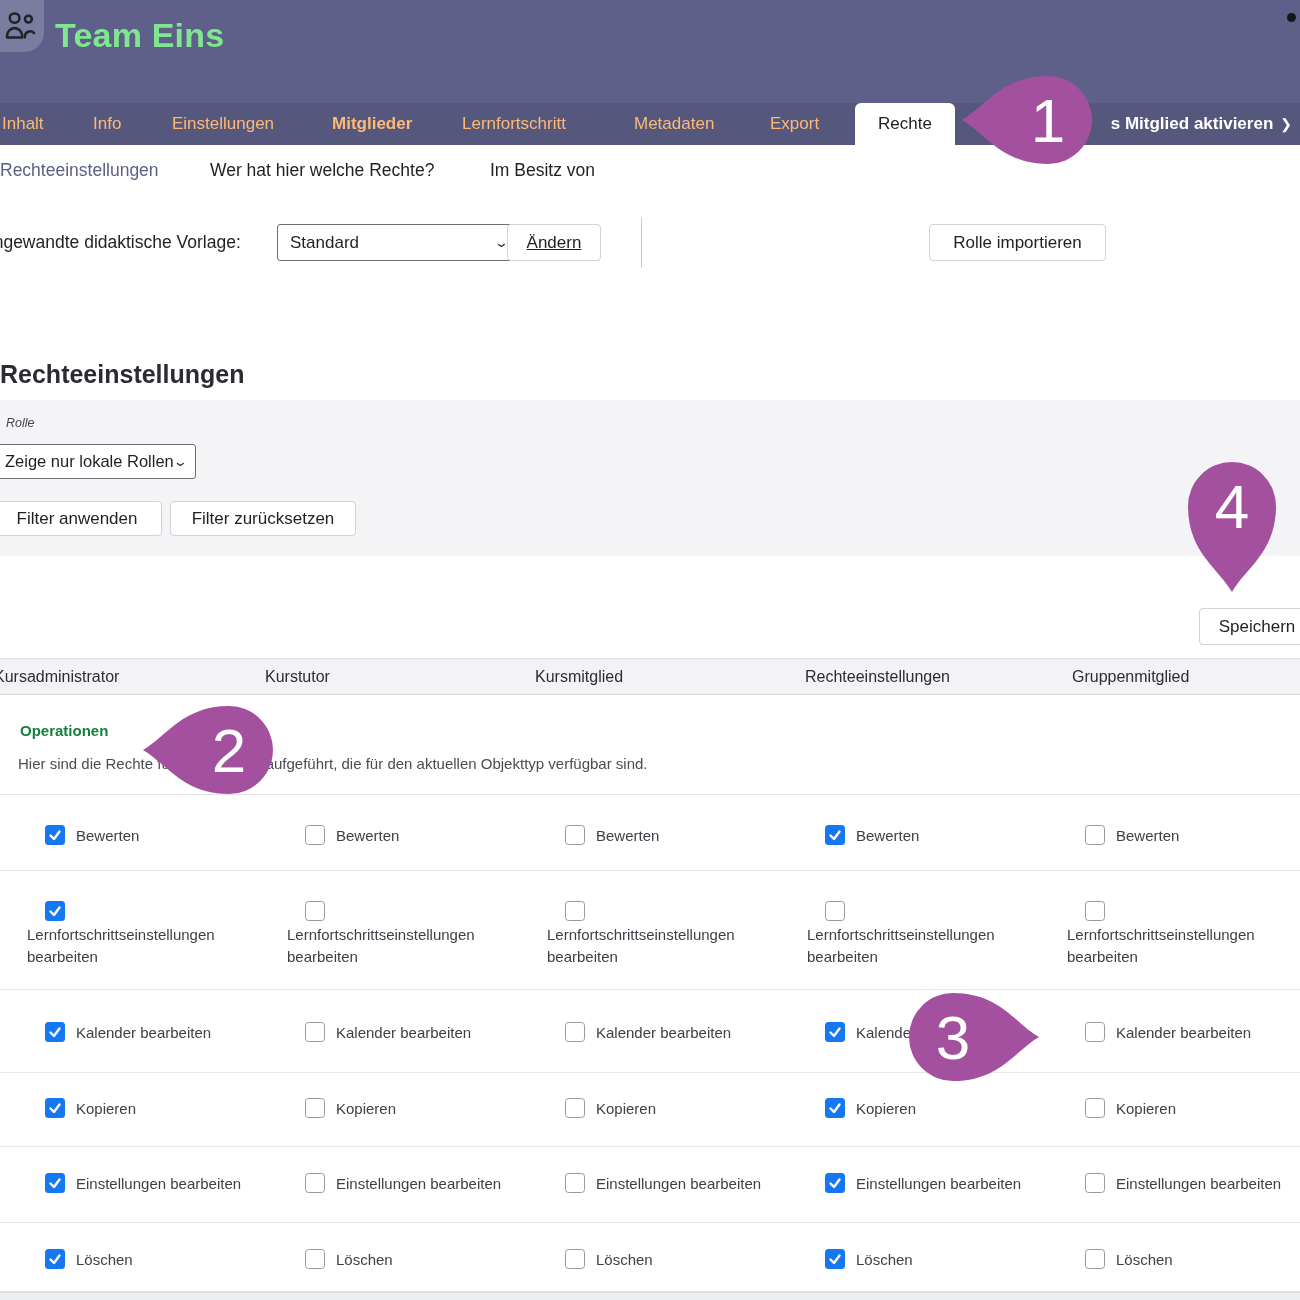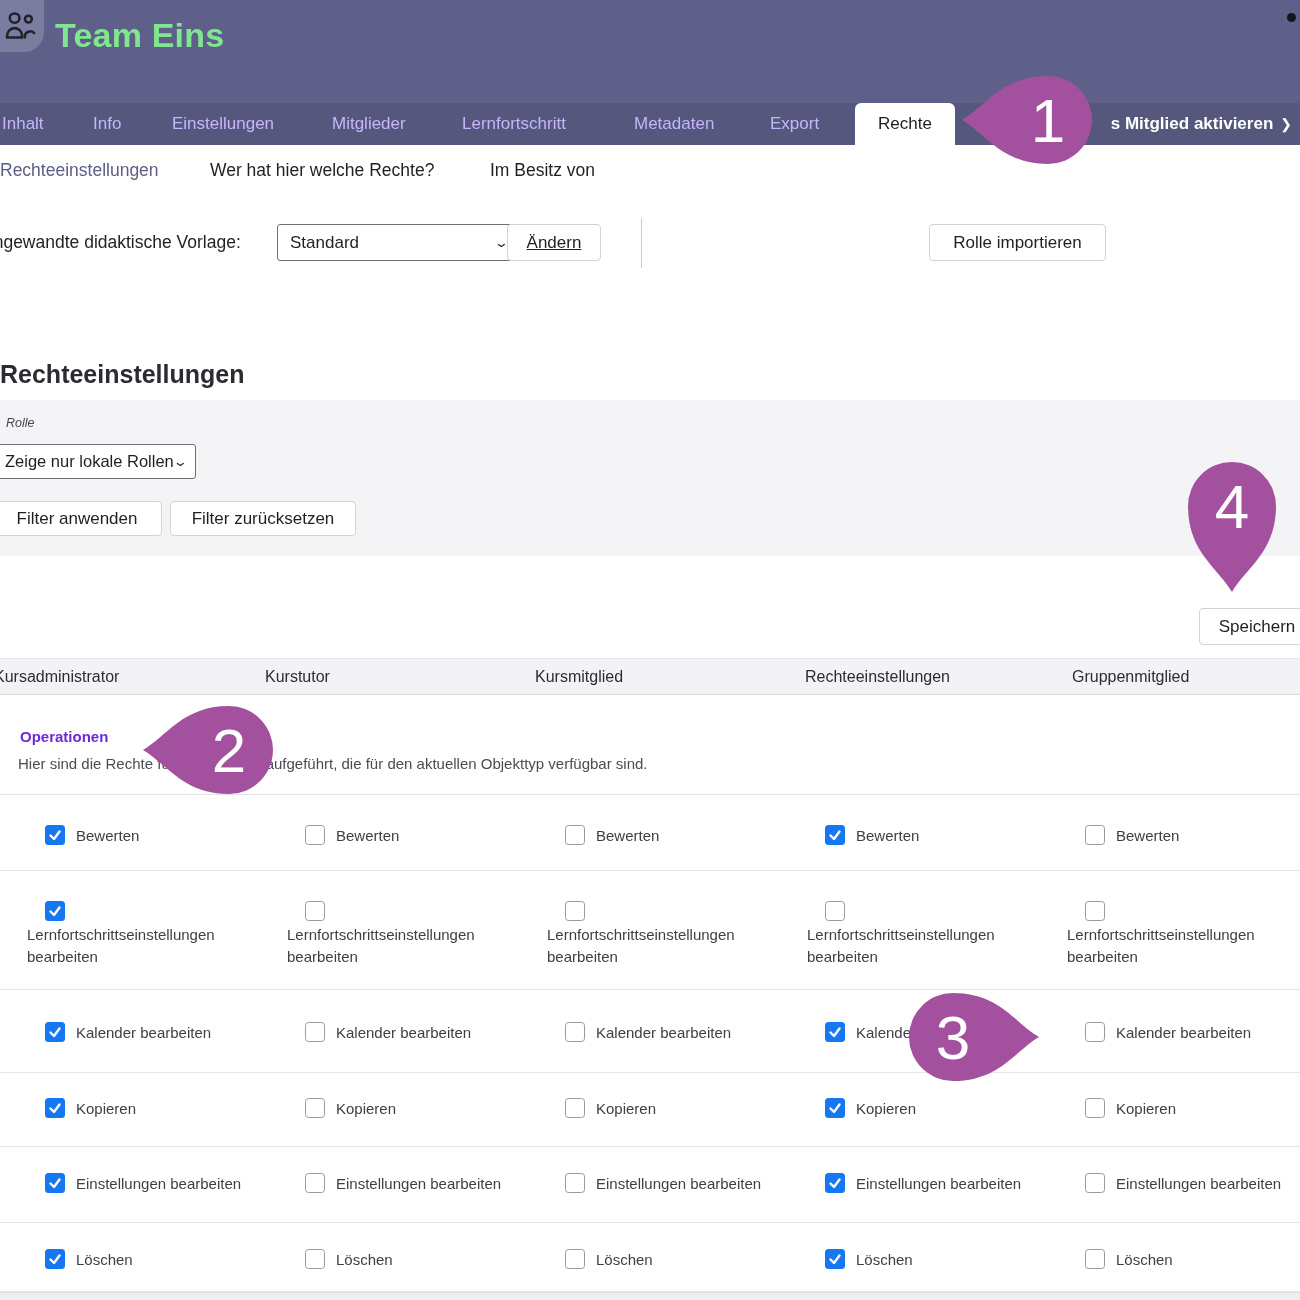--- a/index.html
+++ b/index.html
@@ -9,21 +9,21 @@
     color:#2b2b32;background:#fff;
   }
   
   #header{position:absolute;left:0;top:0;width:1300px;height:103px;background:#5e6089;}
   #icon-tile{position:absolute;left:-26px;top:-28px;width:70px;height:80px;border-radius:20px;background:#7b7da0;}
   #icon-tile svg{position:absolute;right:6px;bottom:8px;}
   #page-title{position:absolute;left:55px;top:16px;font-size:34px;font-weight:700;color:#80e68f;letter-spacing:.2px;}
   #corner-dot{position:absolute;left:1287px;top:13px;width:9px;height:9px;border-radius:50%;background:#15151b;}
   
   #tabbar{position:absolute;left:0;top:103px;width:1300px;height:42px;background:#55577d;}
-  .nav-item{position:absolute;top:0;height:42px;line-height:42px;font-size:17px;color:#c4b5fd;cursor:pointer;white-space:nowrap;}
+  .nav-item{position:absolute;top:0;height:42px;line-height:42px;font-size:17px;color:#fdba74;cursor:pointer;white-space:nowrap;}
   .nav-item.active{background:#fff;color:#1e1e24;border-radius:6px 6px 0 0;text-align:center;}
   #nav-right{position:absolute;right:8px;top:0;height:42px;line-height:42px;font-size:17px;font-weight:700;color:#fff;white-space:nowrap;}
   #nav-right .chev{font-size:14px;font-weight:700;margin-left:7px;}
   
   #subnav{position:absolute;left:0;top:145px;width:1300px;height:55px;background:#fff;}
   .subnav-item{position:absolute;top:15px;font-size:17.5px;color:#1f1f26;cursor:pointer;white-space:nowrap;}
   .subnav-item.active{color:#5c5e86;}
   
   #template-row{position:absolute;left:0;top:214px;width:1300px;height:60px;}
   #template-label{position:absolute;left:-18px;top:18px;font-size:17.5px;color:#1f1f26;white-space:nowrap;}
@@ -50,21 +50,21 @@
   #role-label{position:absolute;left:6px;top:16px;font-size:12.5px;font-style:italic;color:#46464e;}
   #role-select{left:-8px;top:44px;width:204px;height:35px;font-size:16.5px;}
   #btn-filter-apply{left:-8px;top:101px;width:170px;height:35px;}
   #btn-filter-reset{left:170px;top:101px;width:186px;height:35px;}
   
   #btn-save{left:1199px;top:608px;width:116px;height:37px;}
   
   #table-head{position:absolute;left:0;top:658px;width:1300px;height:37px;background:#f3f3f5;border-top:1px solid #e4e4e8;border-bottom:1px solid #d8d8dc;box-sizing:border-box;}
   .col-head{position:absolute;top:0;height:36px;line-height:36px;font-size:16px;color:#2c2c33;white-space:nowrap;}
   #ops-section{position:absolute;left:0;top:695px;width:1300px;height:100px;border-bottom:1px solid #e4e4e8;box-sizing:border-box;}
-  #ops-title{position:absolute;left:20px;top:33px;font-size:15px;font-weight:700;color:#6d28d9;}
+  #ops-title{position:absolute;left:20px;top:27px;font-size:15px;font-weight:700;color:#15803d;}
   #ops-desc{position:absolute;left:18px;top:60px;font-size:15px;color:#4b4b53;white-space:nowrap;}
   .perm-row{position:absolute;left:0;width:1300px;border-bottom:1px solid #e6e6e9;box-sizing:border-box;}
   .perm-cell{position:absolute;display:flex;align-items:center;margin-left:24px;}
   .cb{
     width:20px;height:20px;box-sizing:border-box;border-radius:3.5px;flex:0 0 20px;
     border:1.5px solid #979aa3;background:#fff;cursor:pointer;display:flex;align-items:center;justify-content:center;
   }
   .cb.checked{border:none;background:#1577f2;}
   .perm-label{margin-left:11px;font-size:15px;color:#3e3e46;white-space:nowrap;}
   .wrap-label{position:absolute;font-size:15px;color:#3e3e46;line-height:22px;width:240px;}
@@ -90,21 +90,21 @@
     <div id="corner-dot"></div>
   </div>
 
   <div id="tabbar">
     <div id="nav-right">
       <span>s Mitglied aktivieren</span><span class="chev">❯</span>
     </div>
   <div class="nav-item" style="left: 2px;">Inhalt</div>
       <div class="nav-item" style="left: 93px;">Info</div>
       <div class="nav-item" style="left: 172px;">Einstellungen</div>
-      <div class="nav-item" style="left: 332px;">Mitglieder</div>
+      <div class="nav-item" style="left: 332px; font-weight: bold;">Mitglieder</div>
       <div class="nav-item" style="left: 462px;">Lernfortschritt</div>
       <div class="nav-item" style="left: 634px;">Metadaten</div>
       <div class="nav-item" style="left: 770px;">Export</div>
       <div class="nav-item active" style="left: 855px; width: 100px;">Rechte</div>
     </div>
 
   <div id="subnav">
       <div class="subnav-item active" style="left: 0px;">Rechteeinstellungen</div>
       <div class="subnav-item" style="left: 210px;">Wer hat hier welche Rechte?</div>
       <div class="subnav-item" style="left: 490px;">Im Besitz von</div>

